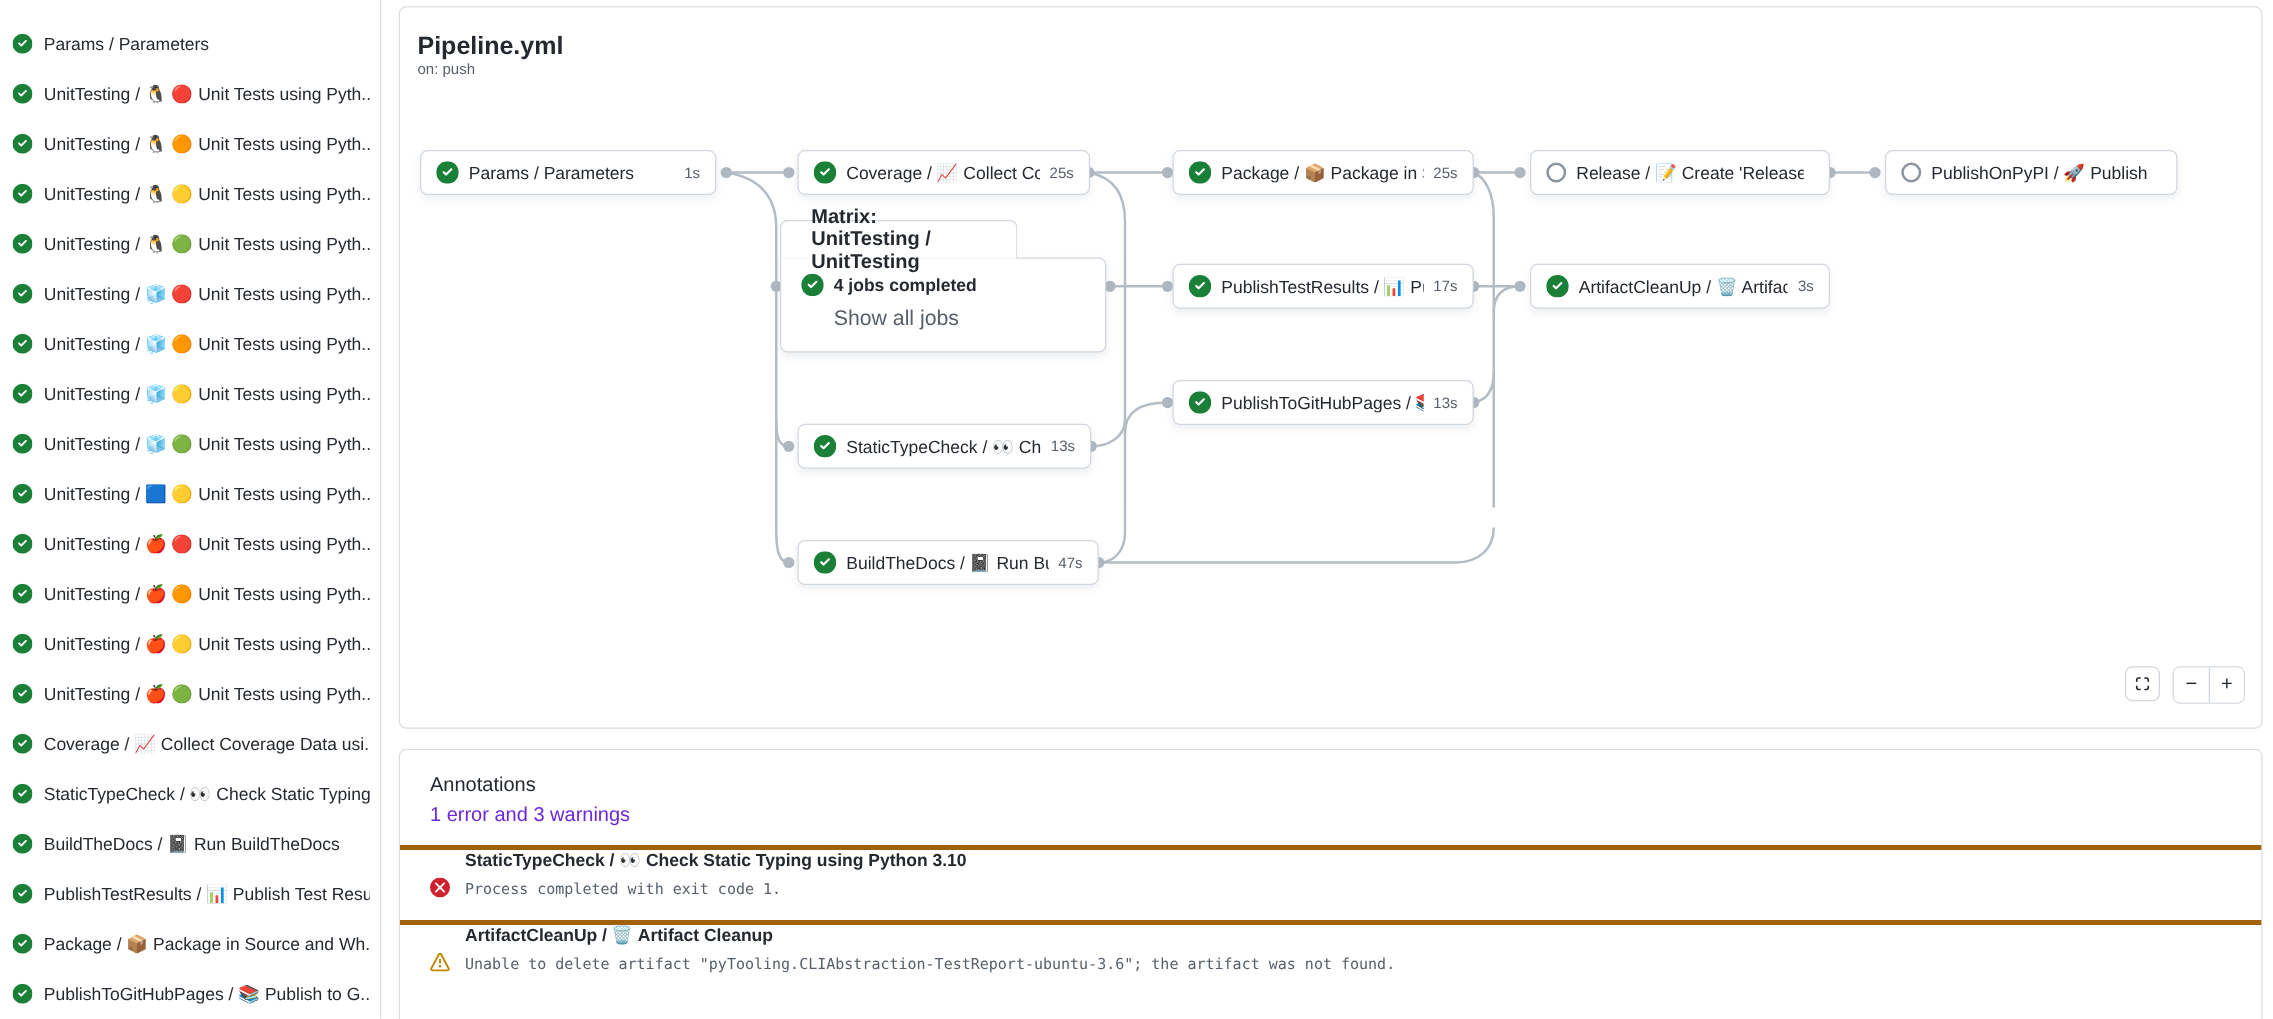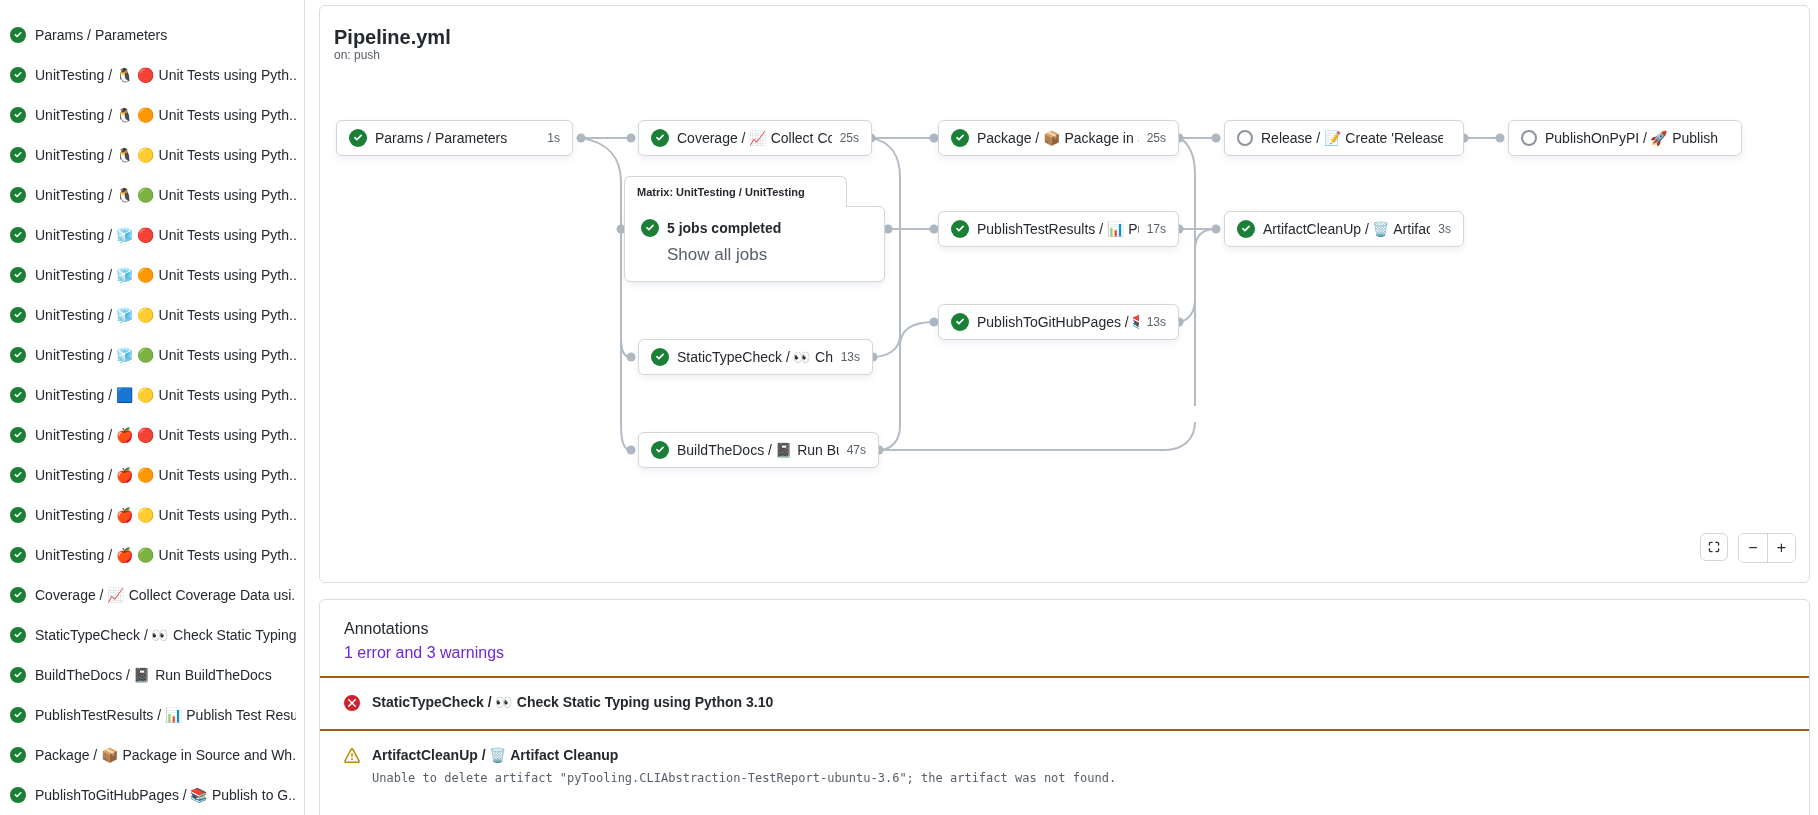--- a/index.html
+++ b/index.html
@@ -24,23 +24,23 @@
 
   .node { position:absolute; height:36px; background:#fff; border:1px solid #d0d7de;
     border-radius:6px; box-shadow:0 3px 6px rgba(140,149,159,.15);
     display:flex; align-items:center; gap:8px; padding:0 12px; cursor:pointer; }
   .node .lbl { font-size:14px; font-weight:500; white-space:nowrap; overflow:hidden; }
   .node .dur { margin-left:auto; font-size:12px; color:#57606a; white-space:nowrap; }
   .sicon { width:18px; height:18px; flex:0 0 18px; }
   .skipped-circle { width:16px; height:16px; flex:0 0 16px; border:2px solid #8c959f;
     border-radius:50%; background:#fff; }
 
-  .matrix-tab { position:absolute; left:304px; top:170px; width:223px; height:31px;
+  .matrix-tab { position:absolute; left:304px; top:170px; width:190px; height:31px;
     background:#fff; border:1px solid #d0d7de; border-bottom:none; border-radius:6px 6px 0 0;
-    display:flex; align-items:center; padding:0 12px; font-size:11px; font-weight:600; z-index:3; }
+    display:flex; align-items:center; padding:0 24px; font-size:16px; font-weight:600; z-index:3; }
   .matrix-box { position:absolute; left:304px; top:200px; width:261px; height:76px;
     background:#fff; border:1px solid #d0d7de; border-radius:0 6px 6px 6px;
     box-shadow:0 3px 6px rgba(140,149,159,.15); padding:12px 16px; z-index:2; }
   .matrix-row { display:flex; align-items:center; gap:8px; font-size:14px; font-weight:600; }
   .matrix-link { display:block; margin:8px 0 0 26px; font-size:17px; color:#57606a;
     cursor:pointer; text-decoration:none; }
 
   .gcontrols { position:absolute; right:13px; bottom:19px; display:flex; gap:10px; }
   .fs-btn { width:28px; height:28px; border:1px solid #d0d7de; border-radius:6px; background:#fff;
     display:flex; align-items:center; justify-content:center; cursor:pointer; color:#24292f; }
@@ -48,22 +48,22 @@
   .zoom-btn { width:28px; height:28px; display:flex; align-items:center; justify-content:center;
     font-size:16px; color:#24292f; cursor:pointer; background:#fff; border:none; }
   .zoom-btn.plus { border-left:1px solid #d0d7de; }
 
   
   .anno-card { position:absolute; left:319px; top:599px; width:1491px; height:400px;
     border:1px solid #d8dee4; border-radius:6px; background:#fff; }
   .anno-head { padding:20px 24px 14px 24px; }
   .anno-title { font-size:16px; font-weight:400; }
   .anno-summary { margin-top:6px; font-size:16px; color:#6d28d9; }
-  .anno-row { border-top:2px solid #a16207; padding:16px 24px 18px 24px;
-    display:flex; gap:12px; align-items:flex-start; }
+  .anno-row { border-top:4px solid #a16207; padding:0 24px 18px 24px;
+    display:flex; gap:12px; align-items:flex-end; }
   .anno-body { flex:1; }
   .anno-item-title { font-size:14px; font-weight:700; cursor:pointer; }
   .anno-msg { margin-top:8px; font-size:12px; color:#57606a;
     font-family:"DejaVu Sans Mono","Liberation Mono",monospace; }
   .aicon { width:16px; height:16px; flex:0 0 16px; margin-top:1px; }
 </style>
 </head>
 <body>
 
 <svg width="0" height="0" style="position:absolute">
@@ -332,21 +332,21 @@
   </div>
 
   <div class="matrix-tab">
     <span>Matrix: UnitTesting / UnitTesting</span>
   </div>
   <div class="matrix-box">
     <div class="matrix-row">
       <svg class="sicon" viewBox="0 0 16 16">
           <use href="#check-circle"></use>
         </svg>
-      <span>5 jobs completed</span>
+      <span>4 jobs completed</span>
     </div>
     <a class="matrix-link">Show all jobs</a>
   </div>
 
   <div class="gcontrols">
     <div class="fs-btn">
       <svg width="14" height="14" viewBox="0 0 16 16">
         <path fill="#24292f" d="M2 4.25C2 3.01 3.01 2 4.25 2h1.5a.75.75 0 0 1 0 1.5h-1.5a.75.75 0 0 0-.75.75v1.5a.75.75 0 0 1-1.5 0v-1.5zM10.25 2a.75.75 0 0 0 0 1.5h1.5a.75.75 0 0 1 .75.75v1.5a.75.75 0 0 0 1.5 0v-1.5C14 3.01 12.99 2 11.75 2h-1.5zM3.5 10.25a.75.75 0 0 0-1.5 0v1.5C2 12.99 3.01 14 4.25 14h1.5a.75.75 0 0 0 0-1.5h-1.5a.75.75 0 0 1-.75-.75v-1.5zM14 10.25a.75.75 0 0 0-1.5 0v1.5a.75.75 0 0 1-.75.75h-1.5a.75.75 0 0 0 0 1.5h1.5c1.24 0 2.25-1.01 2.25-2.25v-1.5z"></path>
       </svg>
     </div>
@@ -362,20 +362,21 @@
     <div class="anno-title">Annotations</div>
     <div class="anno-summary">1 error and 3 warnings</div>
   </div>
 
   <div class="anno-row">
     <svg class="aicon" viewBox="0 0 16 16">
       <path fill="#cf222e" d="M8 0a8 8 0 1 1 0 16A8 8 0 0 1 8 0zM5.28 4.22a.75.75 0 0 0-1.06 1.06L6.94 8l-2.72 2.72a.75.75 0 1 0 1.06 1.06L8 9.06l2.72 2.72a.75.75 0 1 0 1.06-1.06L9.06 8l2.72-2.72a.75.75 0 0 0-1.06-1.06L8 6.94 5.28 4.22z"></path>
     </svg>
     <div class="anno-body">
       <div class="anno-item-title">StaticTypeCheck / 👀 Check Static Typing using Python 3.10</div>
+      <div class="anno-msg">Process completed with exit code 1.</div>
     </div>
   </div>
 
   <div class="anno-row">
     <svg class="aicon" viewBox="0 0 16 16">
       <path fill="#bf8700" d="M6.457 1.047c.659-1.234 2.427-1.234 3.086 0l6.082 11.378A1.75 1.75 0 0 1 14.082 15H1.918a1.75 1.75 0 0 1-1.543-2.575L6.457 1.047zM7.757 1.753 1.675 13.132a.25.25 0 0 0 .22.368h12.164a.25.25 0 0 0 .22-.368L8.197 1.753a.25.25 0 0 0-.44 0zM9 11a1 1 0 1 1-2 0 1 1 0 0 1 2 0zm-.25-5.25a.75.75 0 0 0-1.5 0v2.5a.75.75 0 0 0 1.5 0v-2.5z"></path>
     </svg>
     <div class="anno-body">
       <div class="anno-item-title">ArtifactCleanUp / 🗑️ Artifact Cleanup</div>
       <div class="anno-msg">Unable to delete artifact "pyTooling.CLIAbstraction-TestReport-ubuntu-3.6"; the artifact was not found.</div>

